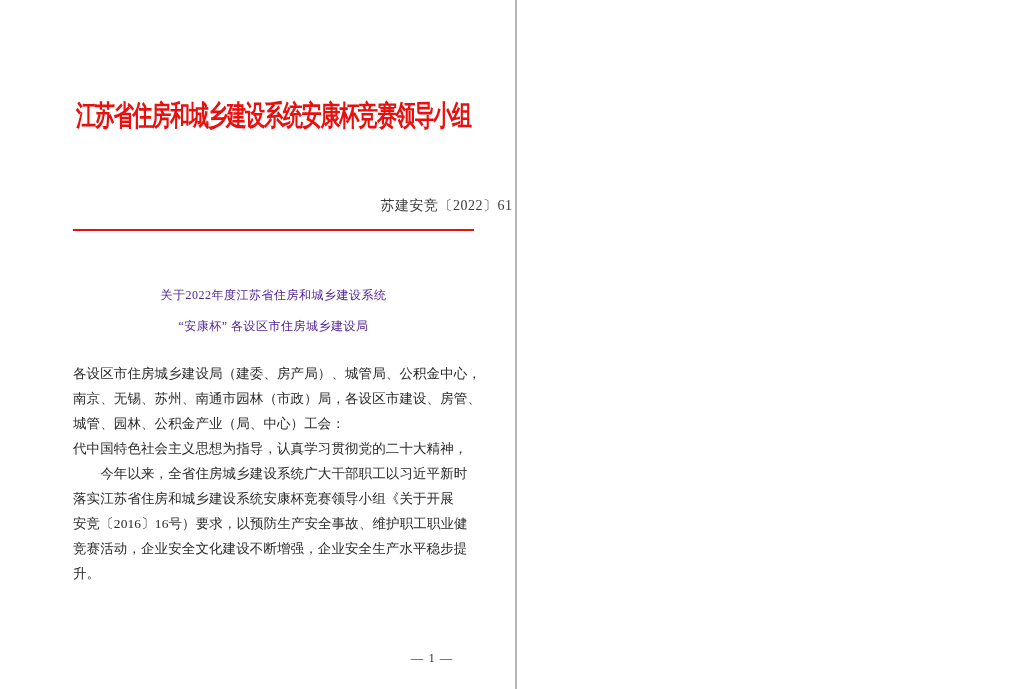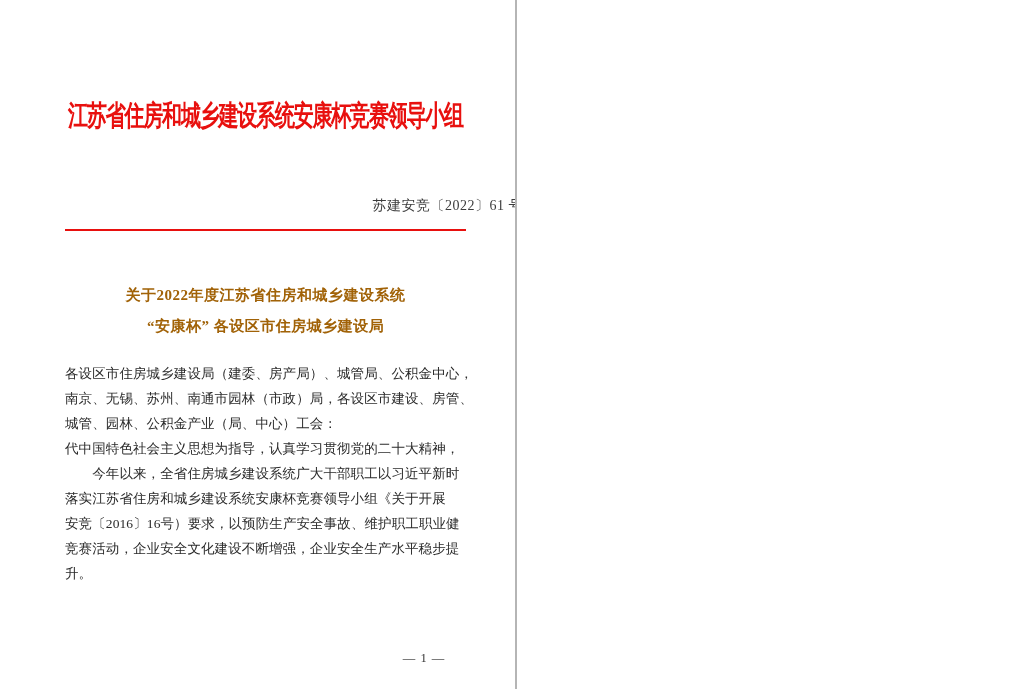--- a/index.html
+++ b/index.html
@@ -8,40 +8,40 @@
     --text:#2a2a2a;
     --divider-gray:#b5b5b5;
   }
   html,body{margin:0;padding:0;background:#ffffff;}
   .canvas{
     position:relative;width:1020px;height:689px;background:#ffffff;
     font-family:"Liberation Serif","DejaVu Serif",serif;color:var(--text);
     overflow:hidden;
   }
   .page{position:absolute;top:0;height:689px;background:#ffffff;}
-  .page-left{left:8px;width:515px;}
+  .page-left{left:16px;width:515px;}
   .page-right{left:517px;width:503px;}
   .divider{position:absolute;left:515px;top:0;width:2px;height:689px;background:var(--divider-gray);}
 
   .org-header{
     position:absolute;top:97px;left:0;width:100%;text-align:center;
     color:var(--accent-red);font-weight:bold;font-size:20px;letter-spacing:-1.2px;
     white-space:nowrap;transform:scaleY(1.42);transform-origin:center top;
   }
   .doc-number{
     position:absolute;top:197px;left:0;width:100%;text-align:right;
     font-size:14px;color:#3c3c3c;letter-spacing:0.5px;
   }
   .red-rule{
     position:absolute;top:229px;left:57px;width:401px;height:2px;
     background:var(--accent-red);
   }
   .doc-title{
     position:absolute;top:280px;left:0;width:100%;text-align:center;
-    font-size:15px;font-weight:bold;line-height:31px;color:#a16207;
+    font-size:12px;font-weight:normal;line-height:31px;color:#4c1d95;
     letter-spacing:0.5px;
   }
   .body-block{
     position:absolute;font-size:13.5px;line-height:25px;color:var(--text);
     letter-spacing:0.1px;
   }
   .body-left{top:361px;left:57px;width:404px;}
   .bline{white-space:nowrap;}
   .pagenum{
     position:absolute;top:651px;width:90px;text-align:center;

